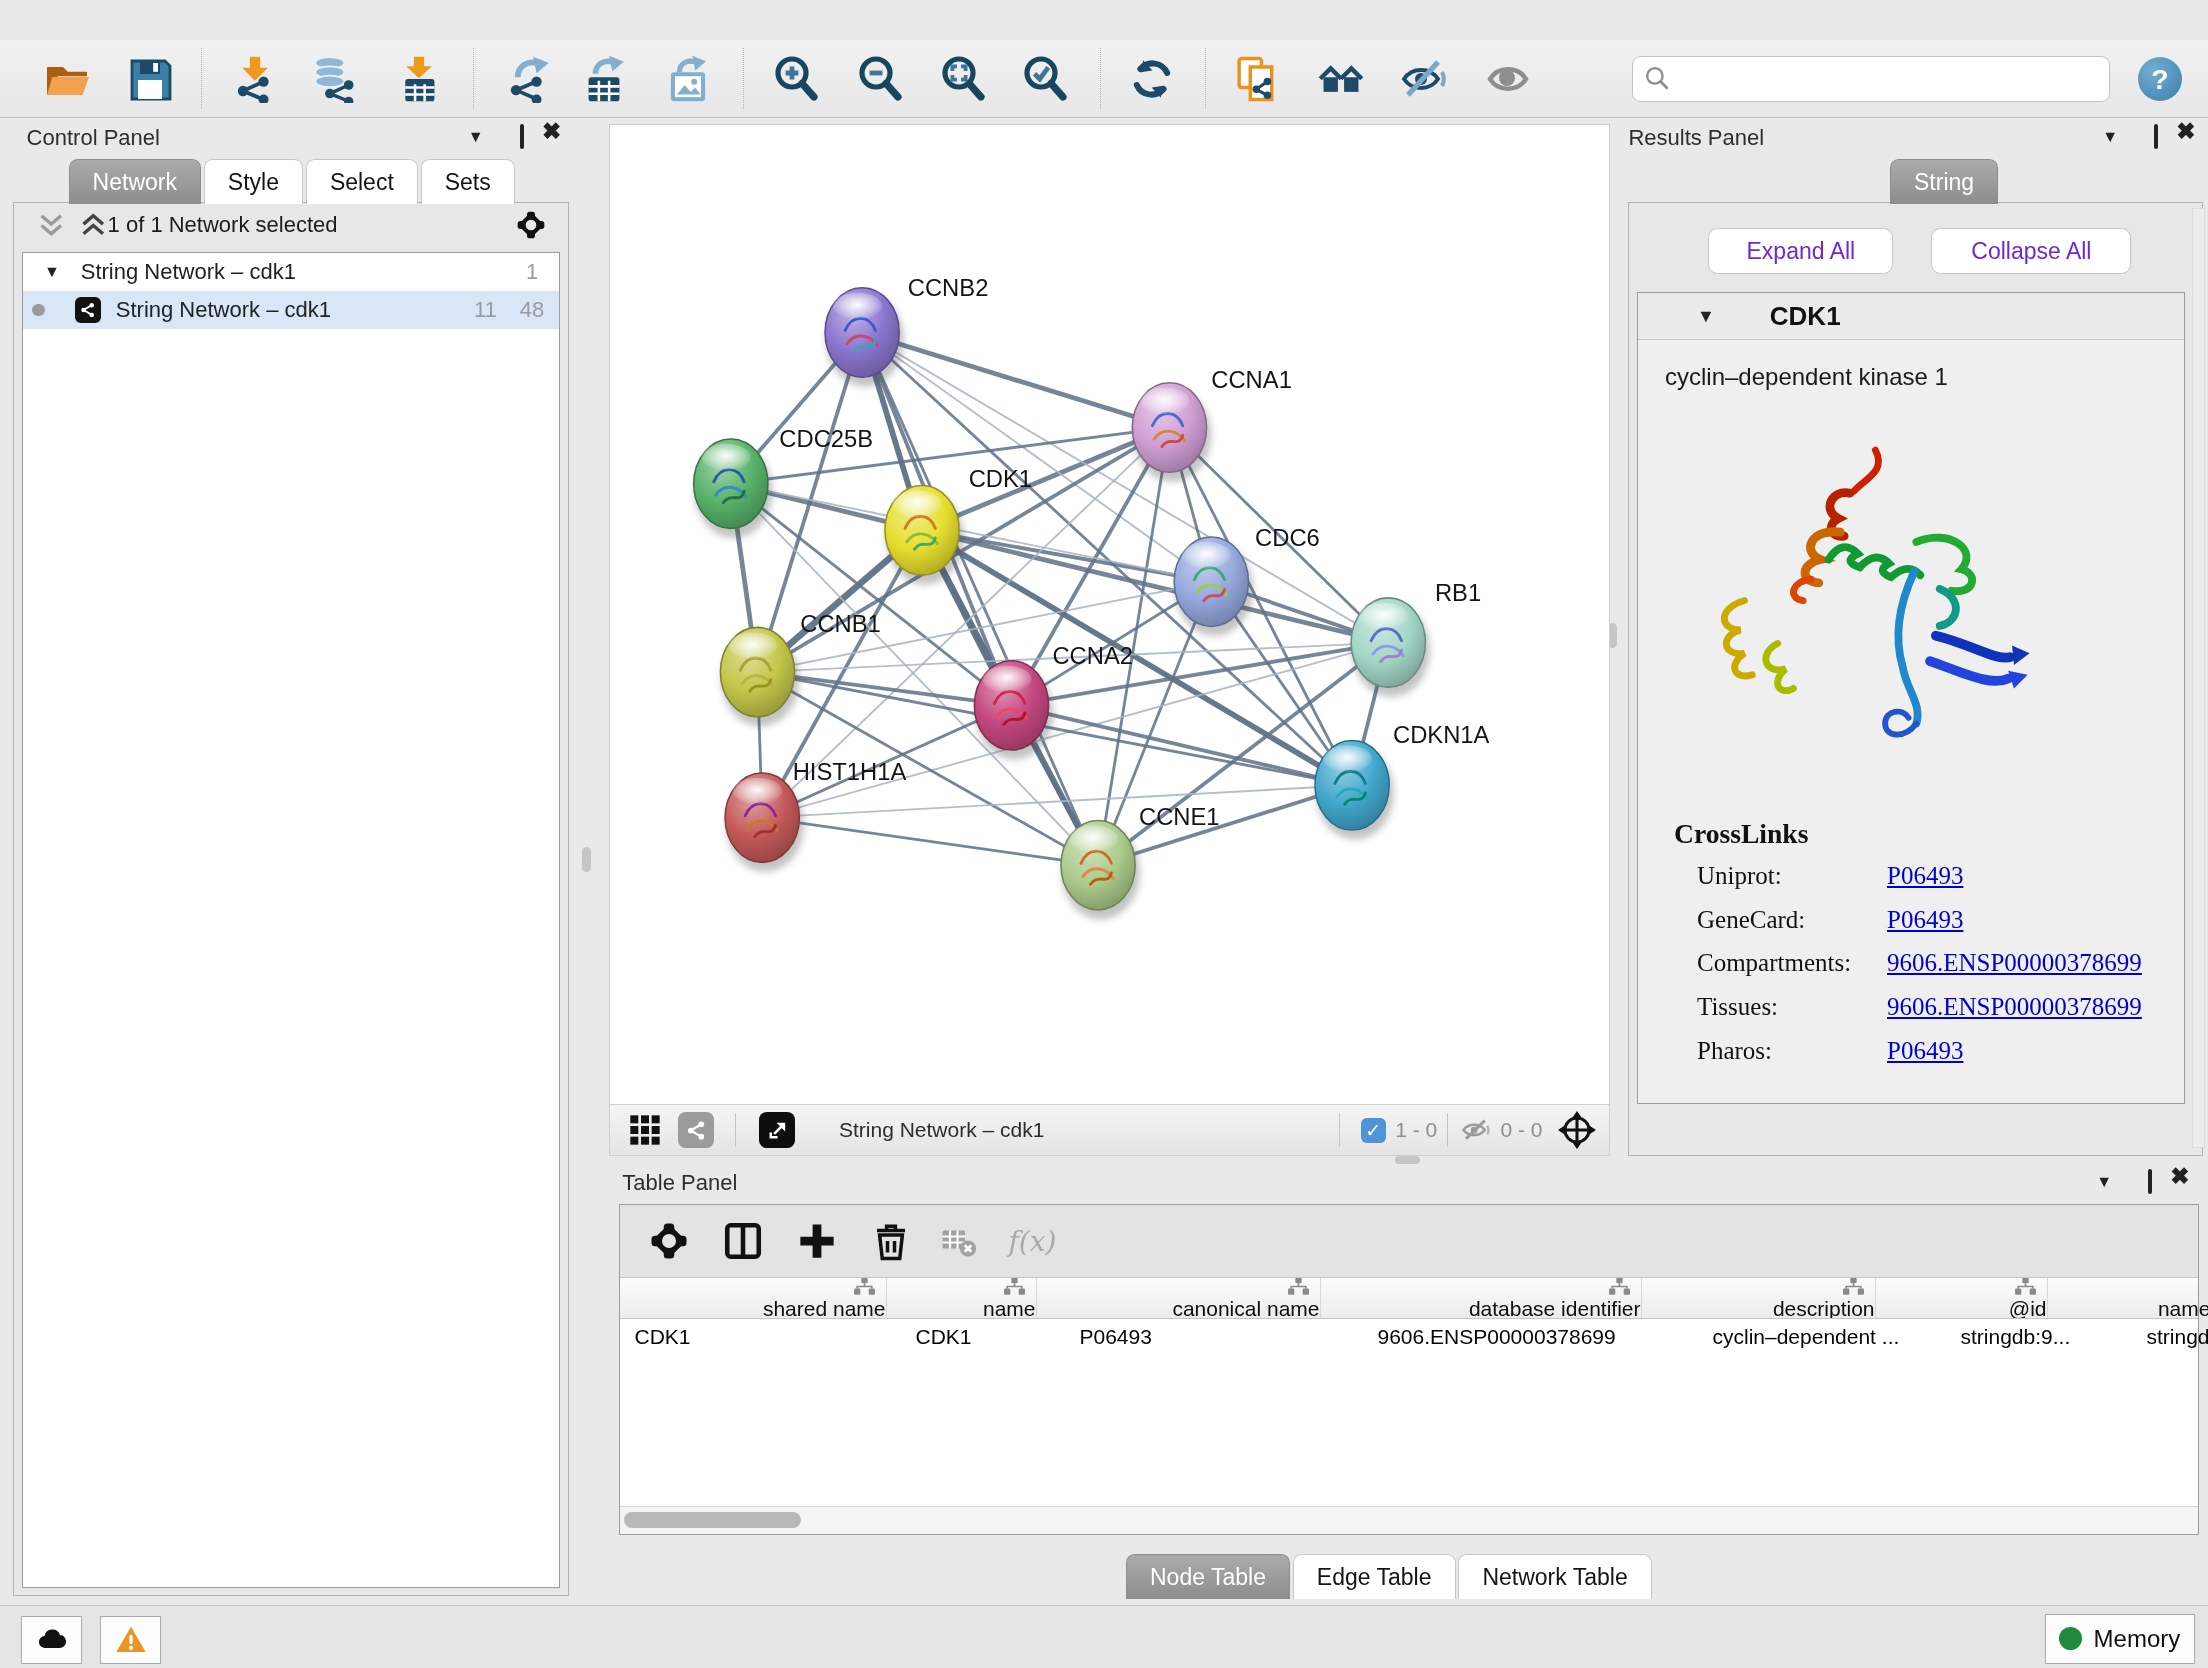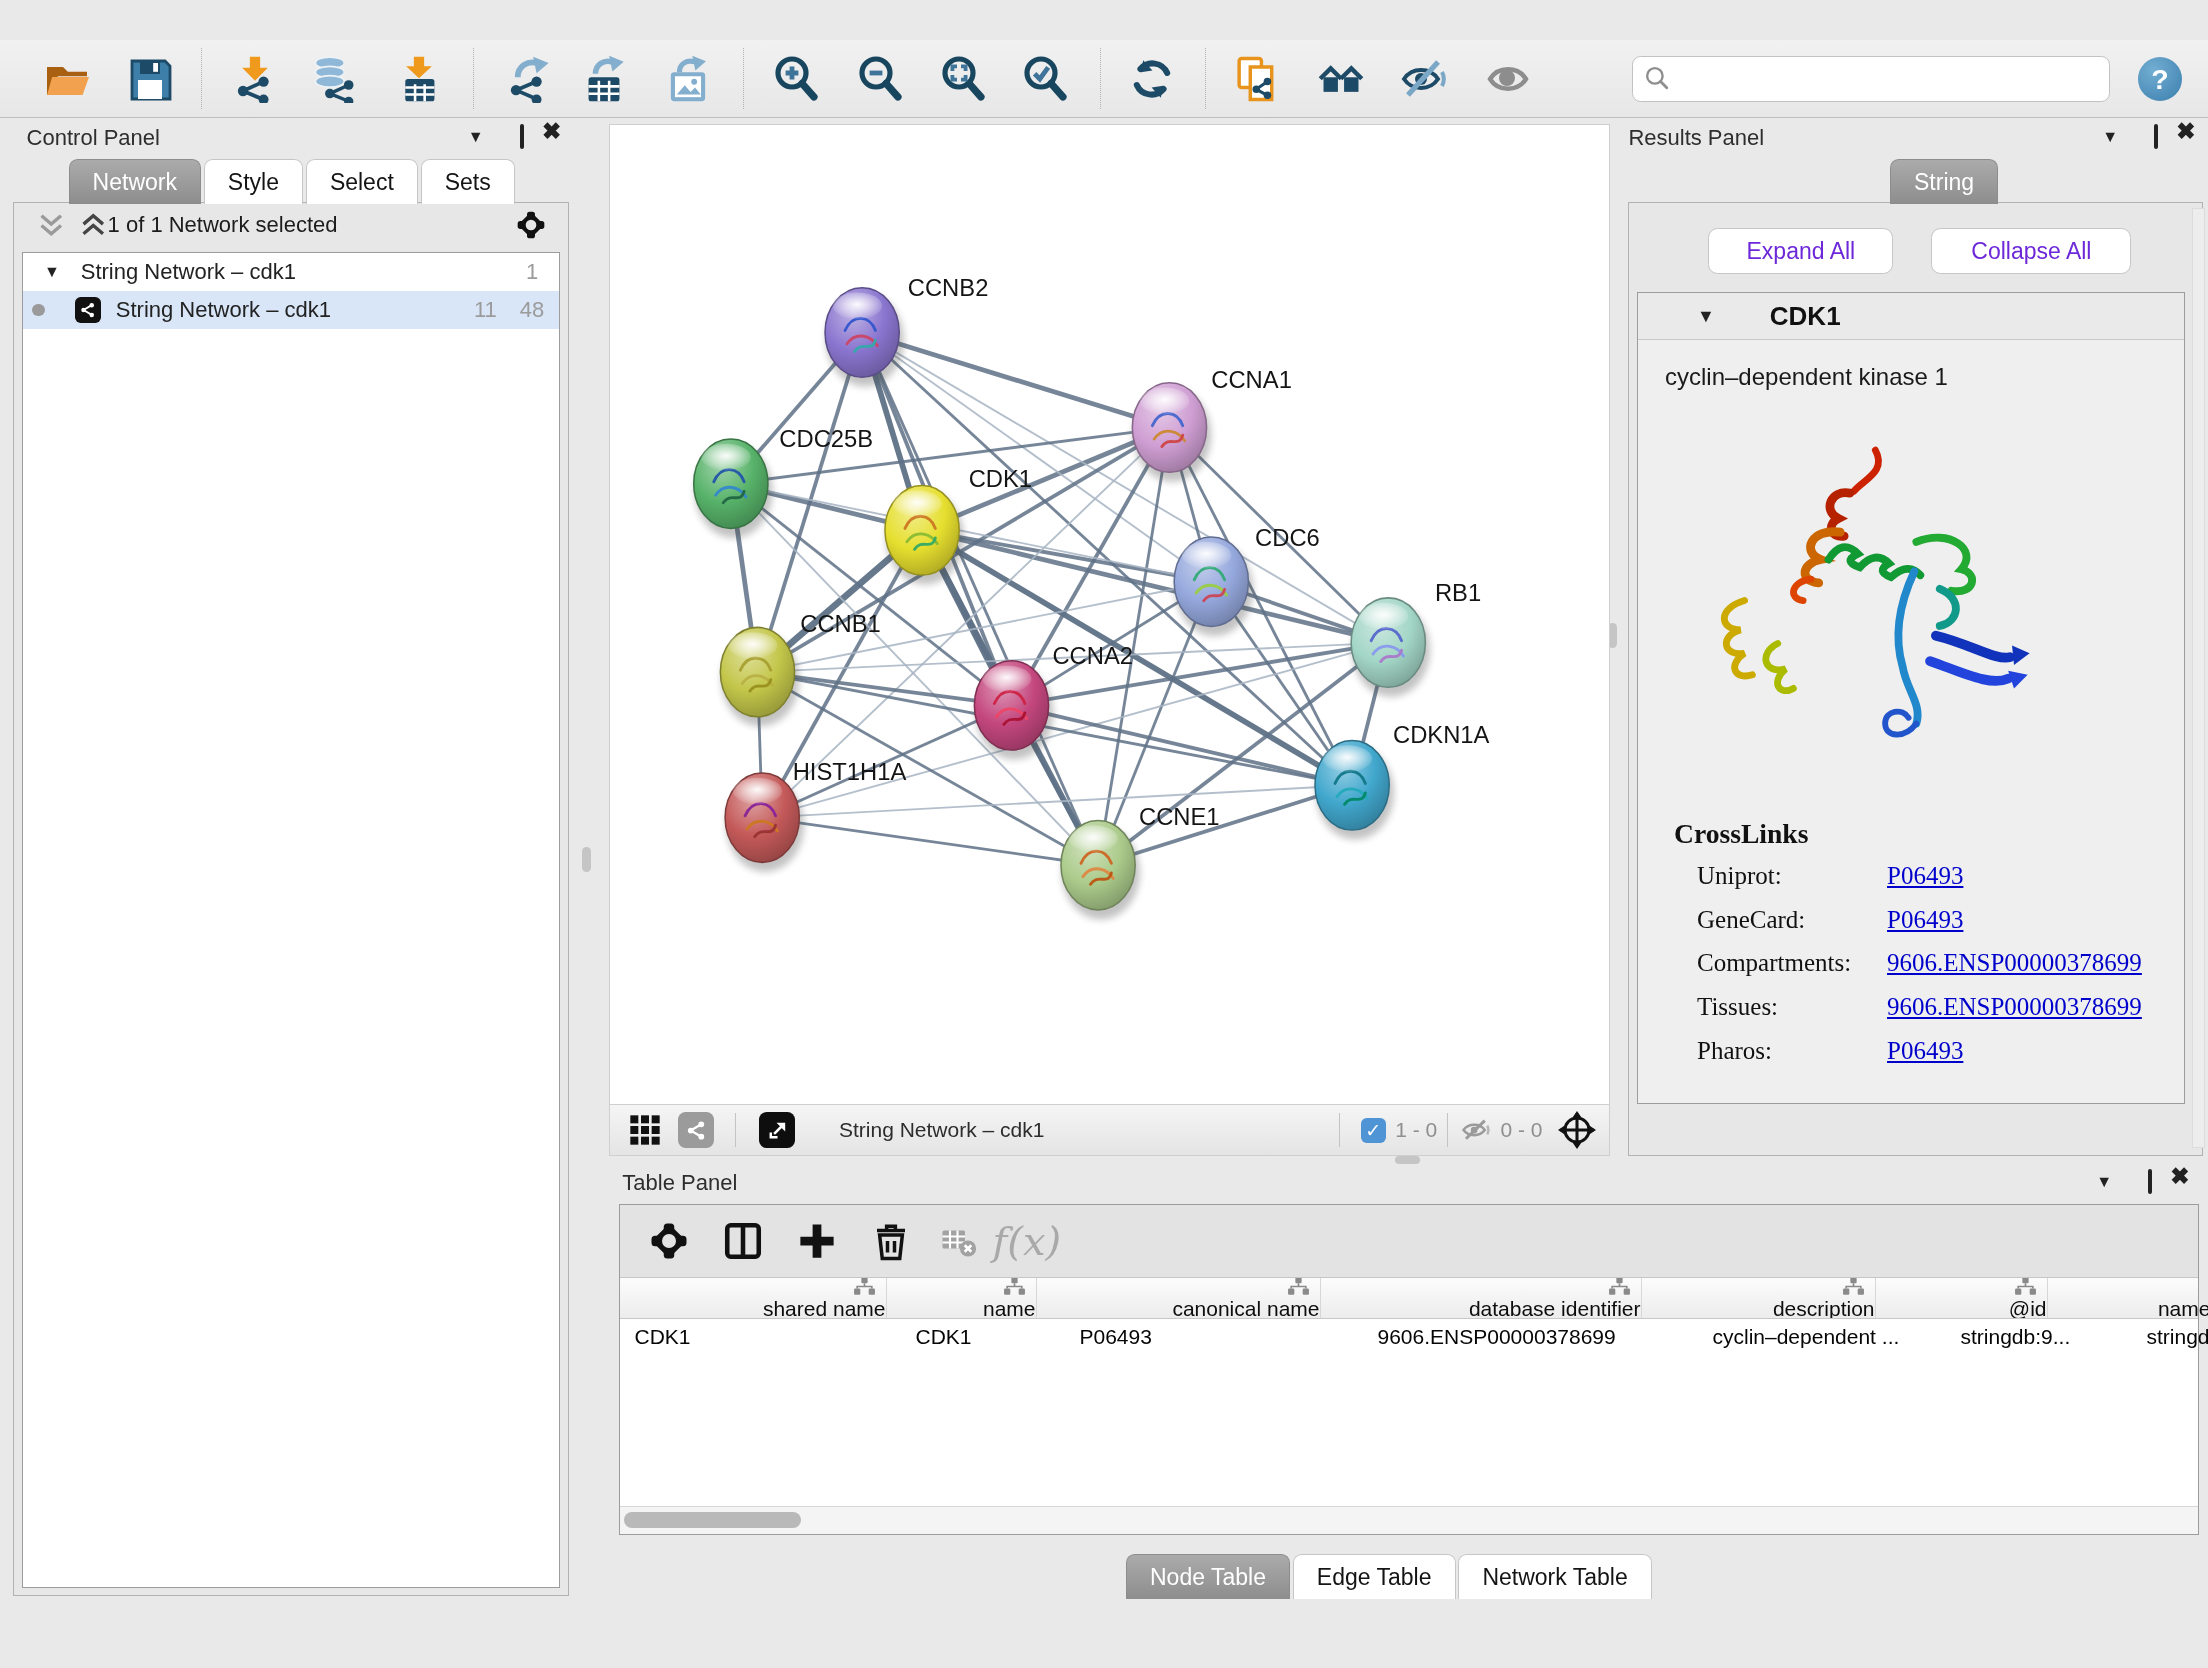--- a/index.html
+++ b/index.html
@@ -721,21 +721,21 @@
             </g>
           </svg>
         <svg class="ico" style="margin-left:28.5px;width:36px" viewBox="0 0 24 22">
             <rect x="1" y="4" width="15" height="12" rx="1" fill="#a2a2a2"></rect>
             <g stroke="#fff" stroke-width="1.4" fill="none">
               <path d="M1 8h15M1 12h15M6 4v12M11 4v12"></path>
             </g>
             <circle cx="18" cy="16" r="5.4" fill="#a2a2a2"></circle>
             <path d="M15.8 13.8l4.4 4.4M20.2 13.8l-4.4 4.4" stroke="#fff" stroke-width="1.8"></path>
           </svg>
-        <span style="margin-left:16px;font-family:'DejaVu Serif',serif;font-style:italic;font-size:40px;color:#a9a9a9;cursor:pointer">f(x)</span>
+        <span style="margin-left:32px;font-family:'DejaVu Serif',serif;font-style:italic;font-size:28px;color:#a9a9a9;cursor:pointer">f(x)</span>
       </div>
       <div id="tbl-head">
           <div class="th" style="width: 266px; flex: 0 0 auto;">
             <svg viewBox="0 0 22 18">
               <g fill="#8a8a8a">
                 <rect x="8" y="0" width="6" height="6" rx="1"></rect>
                 <rect x="1" y="11" width="6" height="6" rx="1"></rect>
                 <rect x="15" y="11" width="6" height="6" rx="1"></rect>
               </g>
               <path d="M11 6v3M4 11V9h14v2" stroke="#8a8a8a" stroke-width="1.6" fill="none"></path>
@@ -820,15 +820,33 @@
         </div>
       <div class="hscroll">
         <div class="hthumb"></div>
       </div>
     </div>
     <div id="tp-tabs">
       <span class="tab active">Node Table</span><span class="tab">Edge Table</span><span class="tab">Network Table</span>
     </div>
   </div>
 
+  <div id="status-bar">
+    <div class="st-btn" style="left:21px">
+      <svg viewBox="0 0 24 24">
+          <path d="M7 18a4.5 4.5 0 0 1-.6-9A6 6 0 0 1 18 8.3 4 4 0 0 1 17.5 18z" fill="#111"></path>
+        </svg>
+    </div>
+    <div class="st-btn" style="left:100px">
+      <svg viewBox="0 0 24 24">
+          <path d="M12 2 23 21H1z" fill="#eb9426"></path>
+          <rect x="10.8" y="8" width="2.4" height="7" rx="1.2" fill="#fff"></rect>
+          <circle cx="12" cy="18" r="1.6" fill="#fff"></circle>
+        </svg>
+    </div>
+    <div id="memory-btn">
+      <span class="gdot"></span>
+      <span>Memory</span>
+    </div>
+  </div>
 
 </div>
 
 
 </body></html>

